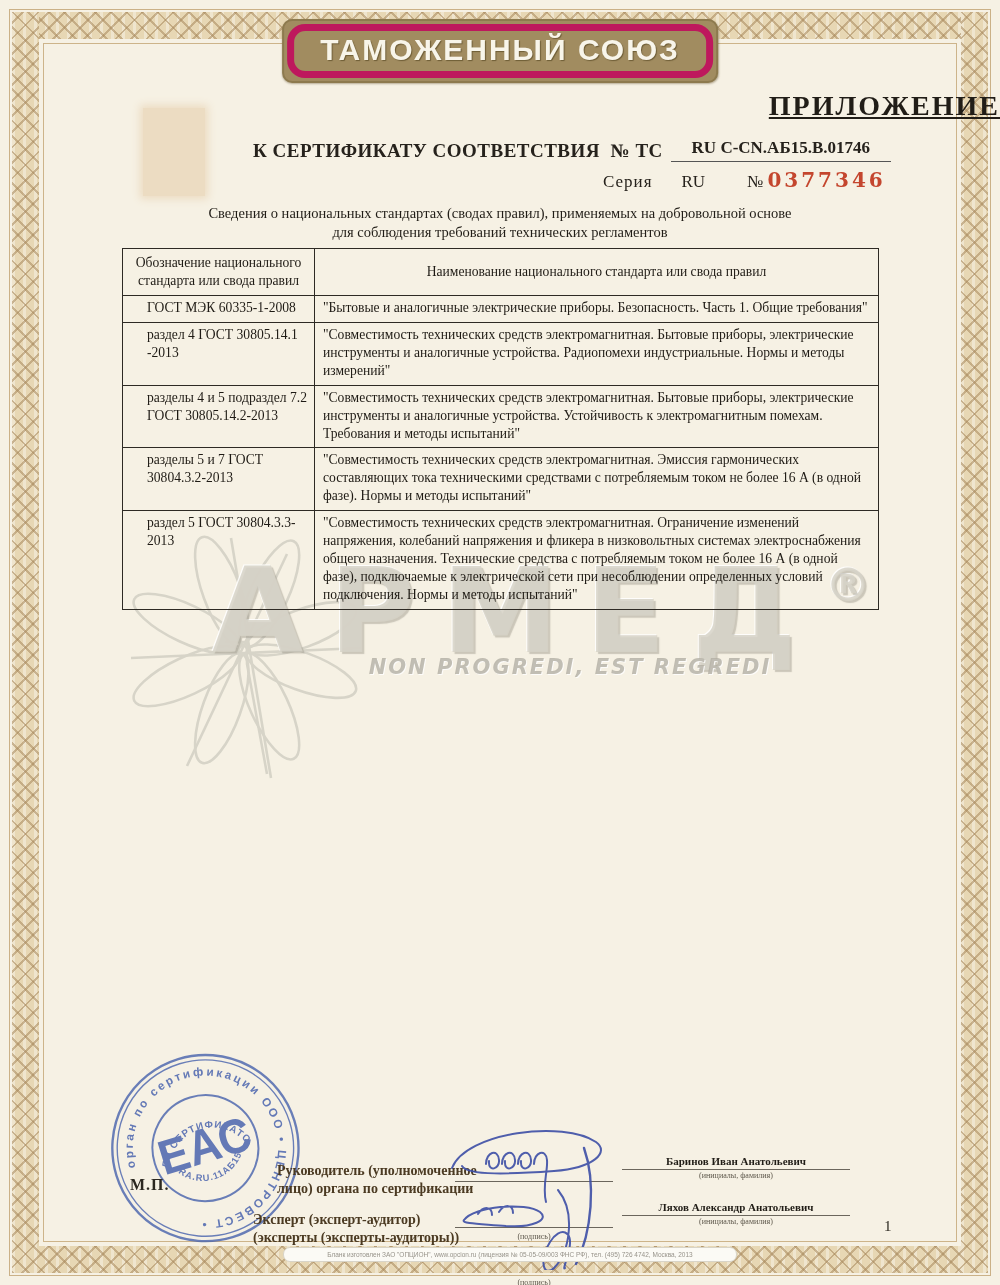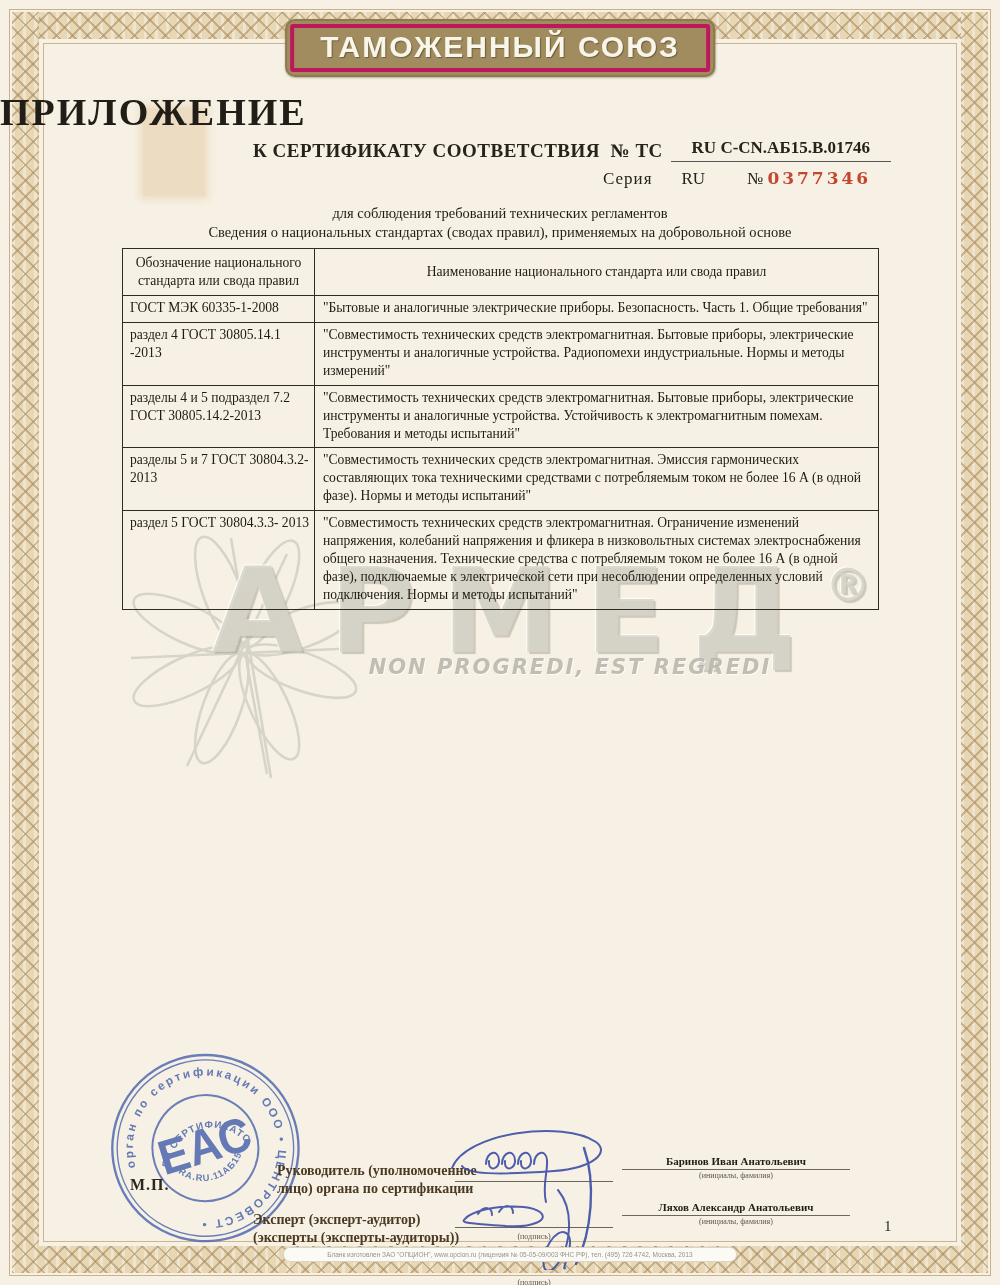--- a/index.html
+++ b/index.html
@@ -19,44 +19,44 @@
   .band.bottom{left:12px;right:12px;bottom:12px;height:27px;}
   .band.left{top:12px;bottom:12px;left:12px;width:27px;}
   .band.right{top:12px;bottom:12px;right:12px;width:27px;}
   .frame-outer{position:absolute;inset:9px;border:1px solid #cbb187;pointer-events:none;}
   .frame-inner{position:absolute;inset:43px;border:1px solid #cdb48a;pointer-events:none;}
 
   .patch{position:absolute;left:143px;top:108px;width:62px;height:88px;background:#ecdcc2;box-shadow:0 0 8px 3px #ecdcc2;}
 
   .badge{position:absolute;top:19px;left:50%;transform:translateX(-50%);
     background:#a18c60;border:2px solid #8d7a4e;border-radius:10px;padding:3px;box-shadow:0 1px 2px rgba(90,70,30,.4);}
-  .badge-inner{border:4px solid #be185d;border-radius:3px;padding:2px 26px 4px 26px;}
+  .badge-inner{border:7px solid #be185d;border-radius:18px;padding:2px 26px 4px 26px;}
   .badge-text{font-family:"Liberation Sans", sans-serif;font-weight:bold;font-size:30px;letter-spacing:2px;
     color:#f8f5ea;text-shadow:1px 1px 1px rgba(70,55,20,.55);white-space:nowrap;}
 
-  .title{position:absolute;top:90px;left:0;width:100%;text-align:left;margin:0;
-    font-size:38px;font-weight:bold;letter-spacing:2px;color:#211d17;}
+  .title{position:absolute;top:90px;left:0;width:100%;text-align:right;margin:0;
+    font-size:28px;font-weight:bold;letter-spacing:2px;color:#211d17;text-decoration:underline;}
 
   .subtitle-row{position:absolute;top:138px;left:253px;display:flex;align-items:flex-end;}
   .subtitle-label{font-size:19px;font-weight:bold;letter-spacing:.5px;white-space:pre;}
   .cert-number{display:inline-block;margin-left:8px;min-width:212px;text-align:center;
     border-bottom:1.5px solid #555;padding:0 4px 3px 4px;font-size:17px;font-weight:bold;}
 
   .series-row{position:absolute;top:168px;left:573px;display:flex;align-items:baseline;font-size:17px;}
   .series-label{letter-spacing:1px;margin-left:30px;}
   .series-region{margin-left:29px;}
   .series-no{margin-left:42px;}
   .series-number{margin-left:4px;font-family:"DejaVu Serif", serif;font-weight:bold;
-    font-size:17px;letter-spacing:3px;color:#c4462e;}
+    font-size:20px;letter-spacing:3px;color:#c4462e;}
 
   .intro{position:absolute;top:204px;left:0;width:100%;text-align:center;font-size:14.5px;line-height:1.3;color:#211d17;}
 
   table.std{position:absolute;left:122px;top:248px;width:757px;border-collapse:collapse;
     font-size:13.6px;line-height:1.32;color:#1e1a14;background:transparent;}
-  table.std th, table.std td{border:1.4px solid #2e2a24;padding:3px 7px 5px 7px;vertical-align:top;background:transparent;}
+  table.std th, table.std td{border:1.4px solid #2e2a24;padding:3px 7px 5px 24px;vertical-align:top;background:transparent;}
   table.std th{font-weight:normal;text-align:center;vertical-align:middle;padding:5px 10px;}
   table.std col.c1{width:192px;}
   table.std td.code{padding-right:4px;}
   table.std td.name{padding-left:8px;}
 
   
   .wm-brand{position:absolute;left:212px;top:552px;z-index:0;display:flex;align-items:flex-start;
     font-family:"DejaVu Sans", sans-serif;font-weight:bold;
     color:rgba(214,210,199,.85);
     text-shadow:2px 2px 1px rgba(150,146,134,.45), -1px -1px 0 rgba(255,255,255,.85);}
@@ -152,22 +152,22 @@
     </div>
 
     <div class="series-row">
       <span class="series-label">Серия</span>
       <span class="series-region">RU</span>
       <span class="series-no">№</span>
       <span class="series-number">0377346</span>
     </div>
 
     <div class="intro">
+      <div>Сведения о национальных стандартах (сводах правил), применяемых на добровольной основе</div>
       <div>для соблюдения требований технических регламентов</div>
-      <div>Сведения о национальных стандартах (сводах правил), применяемых на добровольной основе</div>
     </div>
 
     <table class="std">
       <colgroup>
           <col class="c1">
           <col>
         </colgroup>
       <thead>
         <tr>
           <th>Обозначение национального стандарта или свода правил</th>

